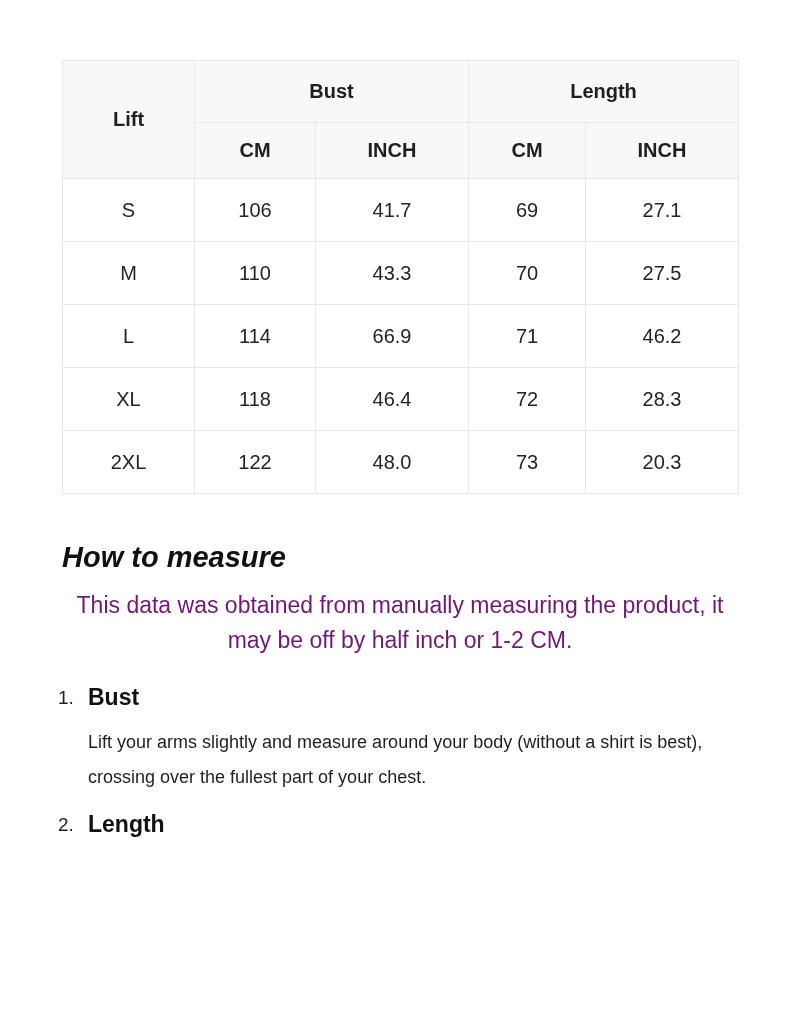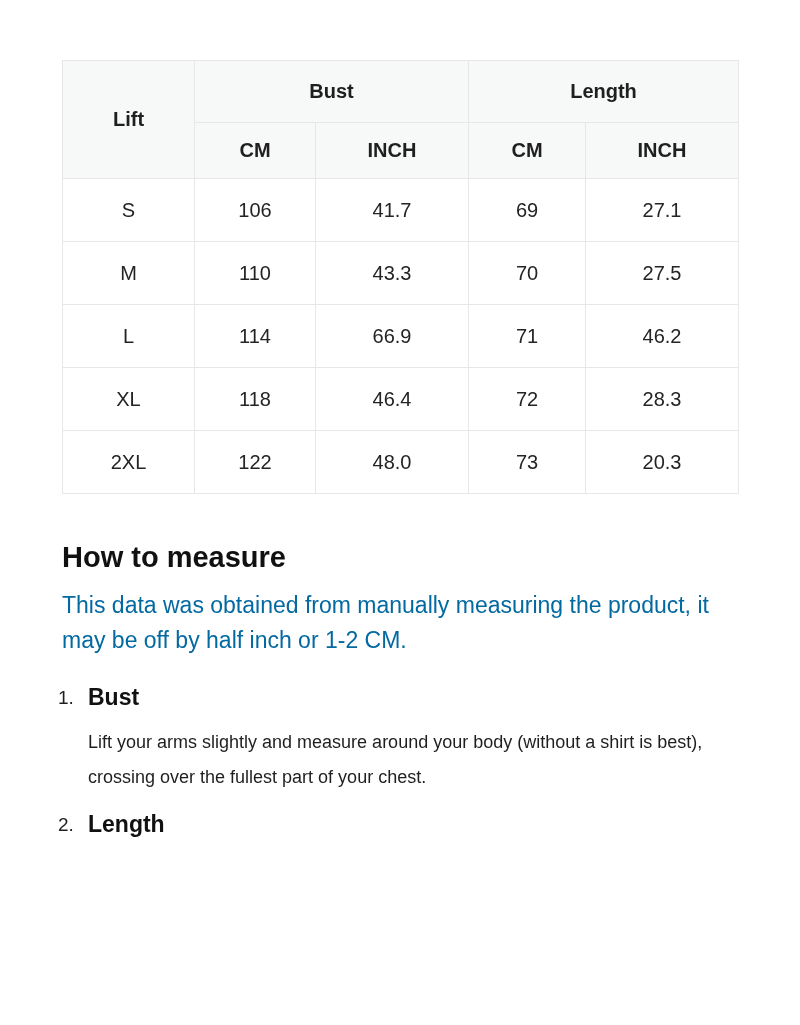--- a/index.html
+++ b/index.html
@@ -41,26 +41,28 @@
   tr.sub-row th   { height: 56px; }
   table.size-table tbody td { height: 63px; background: #ffffff; }
 
   
   .howto h2 {
     margin-top: 46px;
     font-size: 29px;
     line-height: 34px;
     font-weight: 700;
     color: #111111;
+    font-style: italic;
   }
   .howto p.intro {
     margin-top: 14px;
     font-size: 23px;
     line-height: 35px;
-    color: #0369a1;
+    color: #701a75;
+    text-align: center;
   }
   ol.steps {
     list-style: none;
     margin-top: 22px;
   }
   ol.steps li {
     display: flex;
     align-items: flex-start;
   }
   ol.steps li + li { margin-top: 12px; }

